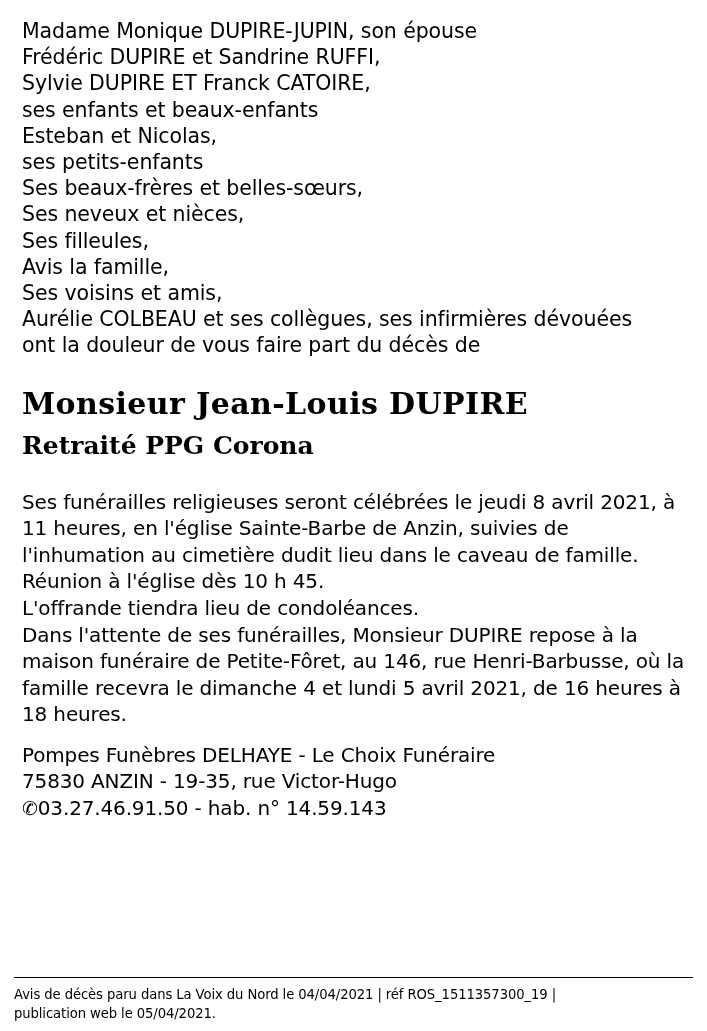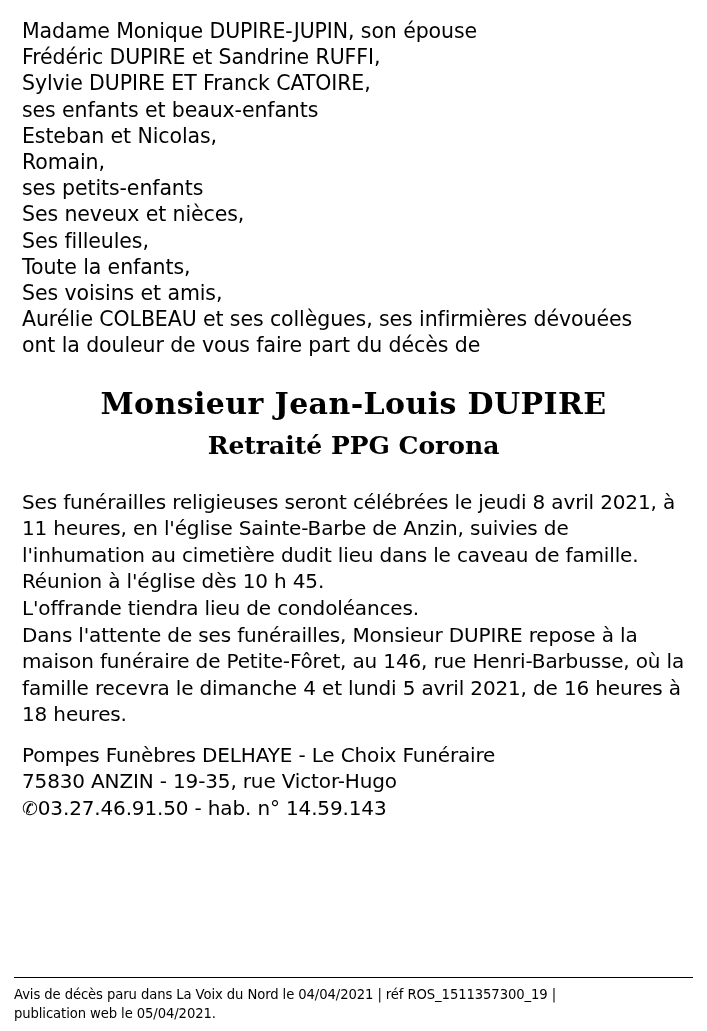--- a/index.html
+++ b/index.html
@@ -23,21 +23,20 @@
   }
   .family-block {
   }
   .family-line {
     font-size: 20.5px;
     line-height: 26.2px;
     letter-spacing: -0.1px;
     white-space: nowrap;
   }
   .deceased-block {
-    text-align: center;
     margin-top: 26px;
   }
   .deceased-name {
     font-family: "DejaVu Serif", serif;
     font-weight: bold;
     font-size: 30px;
     letter-spacing: 0.4px;
     line-height: 38px;
   }
   .deceased-role {
@@ -90,25 +89,25 @@
 <body>
 
 <div class="page">
 
   <div class="family-block">
     <div class="family-line">Madame Monique DUPIRE-JUPIN, son épouse</div>
     <div class="family-line">Frédéric DUPIRE et Sandrine RUFFI,</div>
     <div class="family-line">Sylvie DUPIRE ET Franck CATOIRE,</div>
     <div class="family-line">ses enfants et beaux-enfants</div>
     <div class="family-line">Esteban et Nicolas,</div>
-    <div class="family-line">Romain,</div>
     <div class="family-line">ses petits-enfants</div>
+    <div class="family-line">Ses beaux-frères et belles-sœurs,</div>
     <div class="family-line">Ses neveux et nièces,</div>
     <div class="family-line">Ses filleules,</div>
-    <div class="family-line">Toute la enfants,</div>
+    <div class="family-line">Avis la famille,</div>
     <div class="family-line">Ses voisins et amis,</div>
     <div class="family-line">Aurélie COLBEAU et ses collègues, ses infirmières dévouées</div>
     <div class="family-line">ont la douleur de vous faire part du décès de</div>
   </div>
 
   <div class="deceased-block">
     <div class="deceased-name">Monsieur Jean-Louis DUPIRE</div>
     <div class="deceased-role">Retraité PPG Corona</div>
   </div>
 

